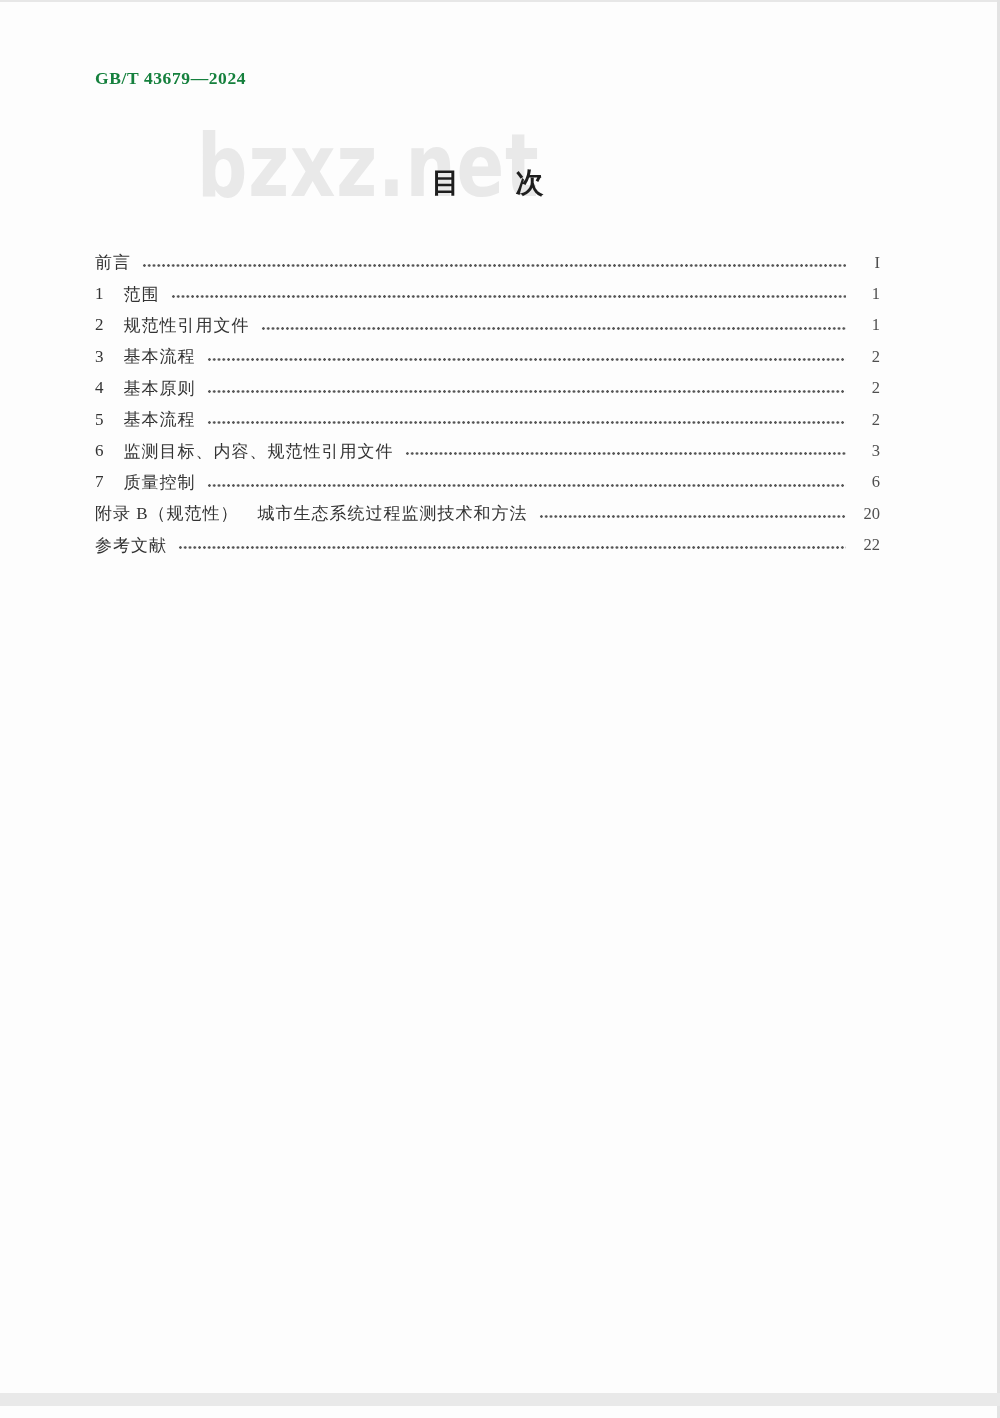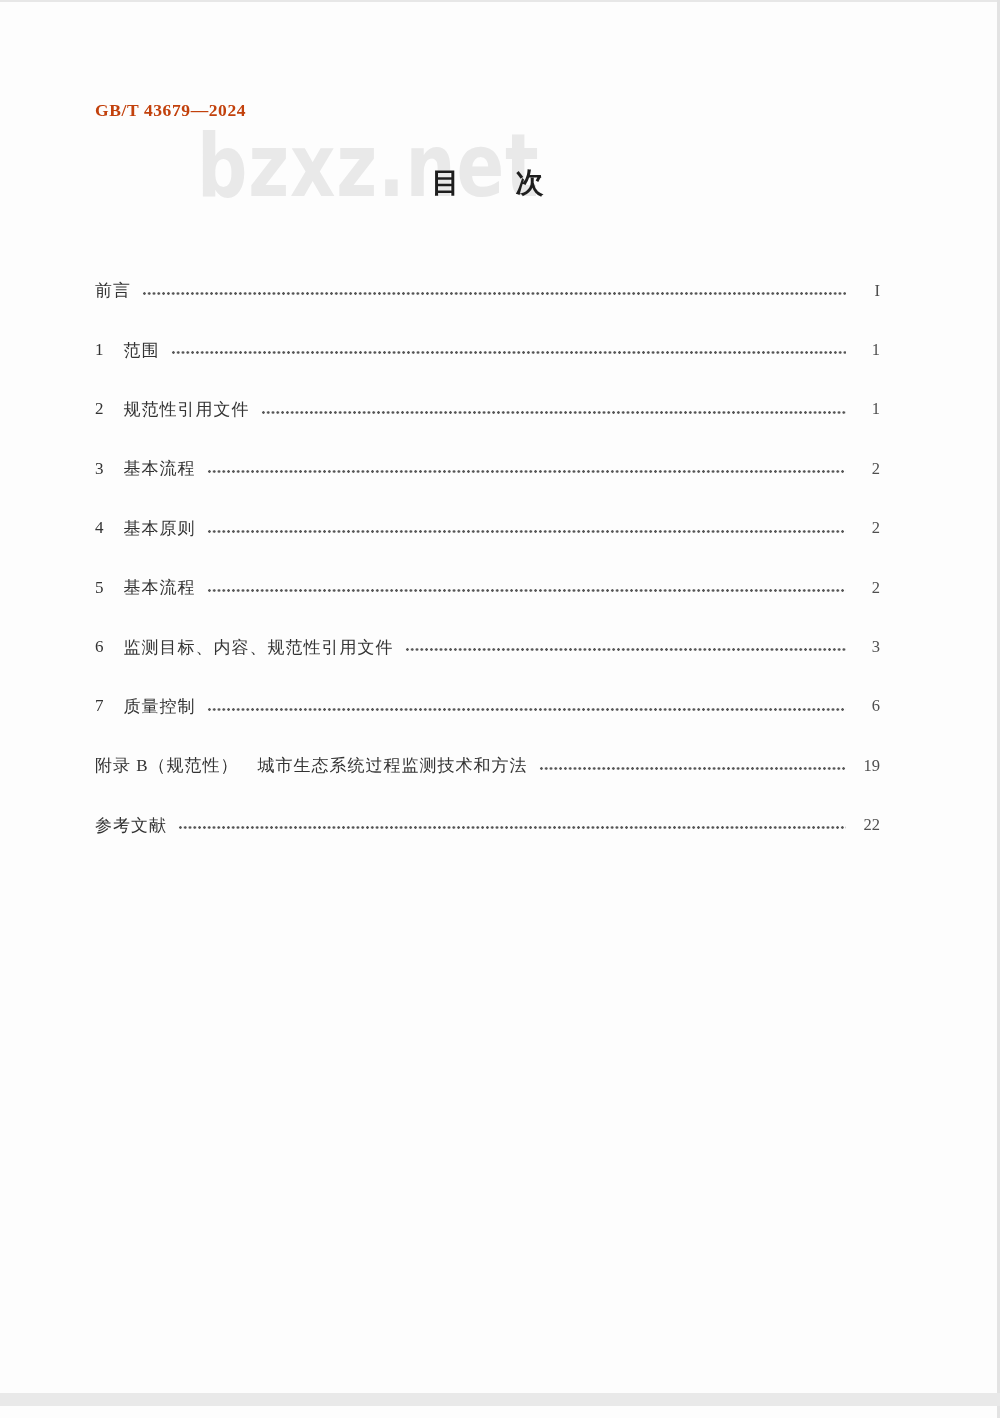--- a/index.html
+++ b/index.html
@@ -29,25 +29,25 @@
     background: #e3e3e3;
   }
   .scan-band {
     position: absolute;
     left: 0; top: 1393px;
     width: 100%; height: 13px;
     background: #e9e9e9;
   }
   .doc-code {
     position: absolute;
-    left: 95px; top: 100px;
+    left: 95px; top: 68px;
     font-size: 17.5px;
     font-weight: bold;
     letter-spacing: 0.6px;
-    color: #c2410c;
+    color: #15803d;
     z-index: 2;
   }
   .watermark {
     position: absolute;
     left: 197px; top: 122px;
     font-family: "DejaVu Sans", "Liberation Sans", sans-serif;
     font-weight: bold;
     font-size: 88px;
     line-height: 1;
     letter-spacing: 1px;
@@ -82,21 +82,20 @@
     width: 785px;
   }
   .toc-row {
     display: flex;
     align-items: center;
     height: 31.4px;
     font-size: 17px;
     letter-spacing: 1px;
     color: #333333;
     white-space: nowrap;
-    margin-top: 28px;
   }
   .toc-prefix {
     flex: 0 0 auto;
     margin-right: 19px;
   }
   .toc-title {
     flex: 0 0 auto;
   }
   .toc-dots {
     flex: 1 1 auto;
@@ -181,21 +180,21 @@
         <div class="toc-row">
     <span class="toc-prefix">7</span>
     <span class="toc-title">质量控制</span>
     <span class="toc-dots"></span>
     <span class="toc-page">6</span>
   </div>
         <div class="toc-row">
     <span class="toc-prefix">附录 B（规范性）</span>
     <span class="toc-title">城市生态系统过程监测技术和方法</span>
     <span class="toc-dots"></span>
-    <span class="toc-page">19</span>
+    <span class="toc-page">20</span>
   </div>
         <div class="toc-row">
 
     <span class="toc-title">参考文献</span>
     <span class="toc-dots"></span>
     <span class="toc-page">22</span>
   </div>
       </div>
   </div>
 

